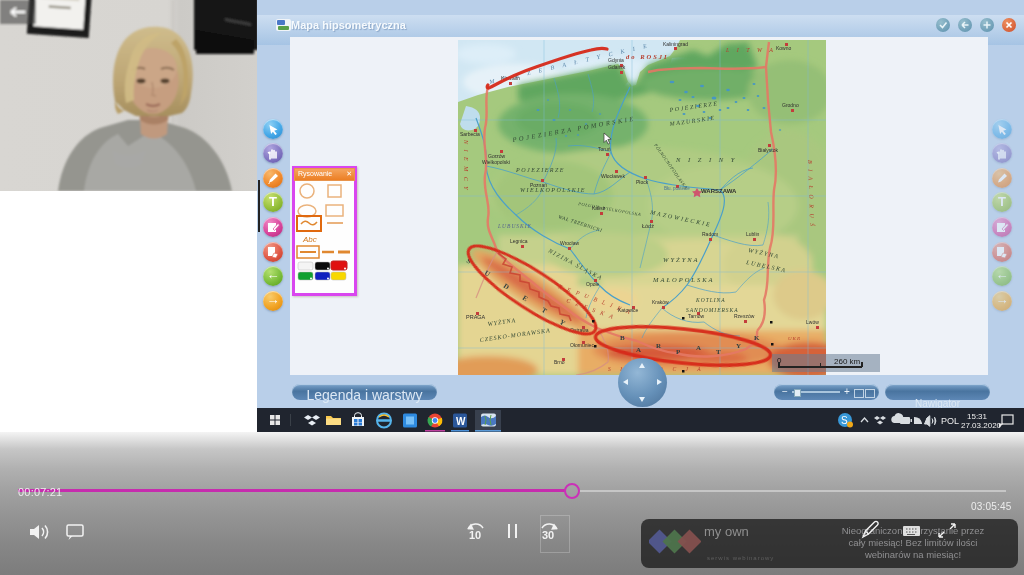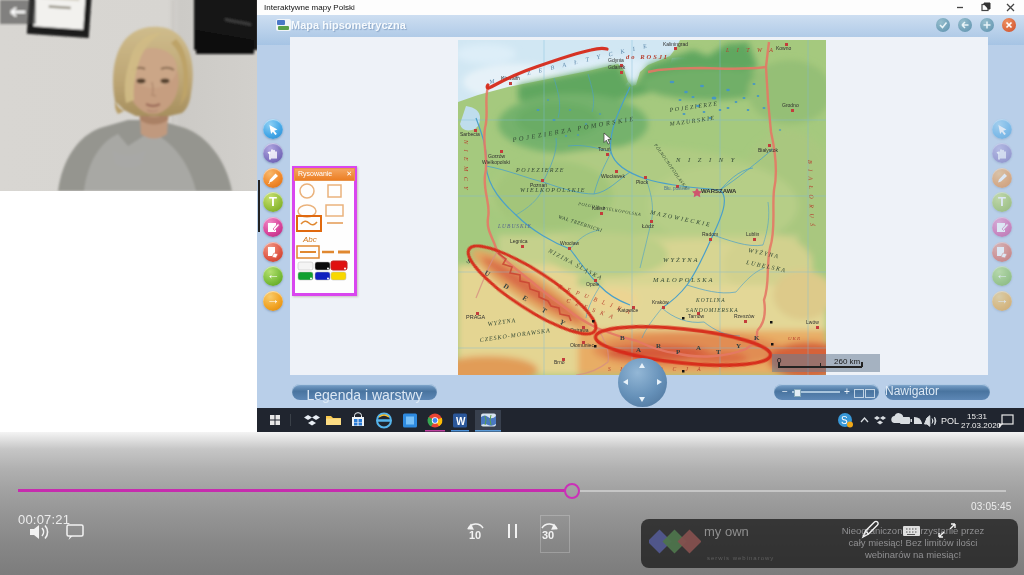--- a/index.html
+++ b/index.html
@@ -6,29 +6,20 @@
   #stage{position:relative;width:1024px;height:575px;background:#ffffff;overflow:hidden;
          font-family:"Liberation Sans",sans-serif}
   .abs{position:absolute}
 </style>
 </head>
 <body>
 <div id="stage">
 
   <div class="abs" style="left:257px;top:0;width:767px;height:432px;background:#b9cfe9">
 
-    <div class="abs" style="left:0;top:0;width:767px;height:15px;background:#fdfdfd">
-      <div class="abs" style="left:7px;top:3px;font-size:8px;color:#111">Interaktywne mapy Polski</div>
-      <svg class="abs" style="left:698px;top:0" width="69" height="15">
-        <path d="M2 7.5 h6" stroke="#444" stroke-width="1.3"></path>
-        <rect x="27" y="4.5" width="6" height="6" fill="none" stroke="#444" stroke-width="1.2"></rect>
-        <path d="M29 4.5 v-1.5 h6 v6 h-2" fill="#333" stroke="#333" stroke-width="1"></path>
-        <path d="M52 4 l7 7 M59 4 l-7 7" stroke="#444" stroke-width="1.3"></path>
-      </svg>
-    </div>
 
     <div class="abs" style="left:0;top:15px;width:767px;height:30px;background:linear-gradient(#cddef1,#a6c4e4)">
       <div class="abs" style="left:19px;top:4px;width:15px;height:12px;border-radius:2px;background:#f0f4f8;overflow:hidden">
           <div style="width:8px;height:5px;background:#4a78c8;border-radius:1px;margin:1px 0 0 1px"></div>
           <div style="width:11px;height:4px;background:#5aa04a;border-radius:1px;margin:1px 0 0 2px"></div>
         </div>
       <div class="abs" style="left:34px;top:4px;font-size:11px;font-weight:bold;color:#f6fafd;text-shadow:1px 1px 1px #8aa6c8">Mapa hipsometryczna</div>
 
       <div class="abs" style="left:679px;top:3px;width:14px;height:14px;border-radius:50%;background:radial-gradient(circle at 35% 30%,#96becd,#5c90ad)"><svg width="14" height="14">
             <path d="M4 7 l2.5 2.5 L10.5 4.5" stroke="#e8f4f8" stroke-width="1.6" fill="none"></path>
@@ -316,21 +307,21 @@
     </div>
     <div class="abs" style="left:517px;top:384px;width:105px;height:16px;border-radius:8px;background:linear-gradient(#7ea6ce,#49749f 45%,#5d87b5);box-shadow:inset 0 1px 1px #b8d0e8">
       <div class="abs" style="left:8px;top:2px;font-size:10px;color:#e8f0f8">−</div>
       <div class="abs" style="left:18px;top:7px;width:48px;height:2px;background:#a8c4dc"></div>
       <div class="abs" style="left:20px;top:5px;width:5px;height:6px;background:#e4eef6;border:1px solid #8ab"></div>
       <div class="abs" style="left:70px;top:2px;font-size:10px;color:#e8f0f8">+</div>
       <div class="abs" style="left:80px;top:5px;width:8px;height:7px;border:1px solid rgba(220,232,244,0.8)"></div>
       <div class="abs" style="left:91px;top:5px;width:8px;height:7px;border:1px solid rgba(220,232,244,0.8)"></div>
     </div>
     <div class="abs" style="left:628px;top:384px;width:105px;height:16px;border-radius:8px;background:linear-gradient(#7ea6ce,#49749f 45%,#5d87b5);box-shadow:inset 0 1px 1px #b8d0e8">
-      <div style="text-align:left;font-size:12px;color:#dce8f4;margin-top:0">Nawigator</div>
+      <div style="text-align:center;font-size:10px;color:#dce8f4;margin-top:14px">Nawigator</div>
     </div>
 
     <div class="abs" style="left:515px;top:354px;width:108px;height:18px;background:rgba(105,125,148,0.55)">
       <div class="abs" style="left:5px;top:2px;font-size:8px;color:#1a1a1a">0</div>
       <div class="abs" style="left:62px;top:3px;font-size:8px;color:#1a1a1a">260 km</div>
       <div class="abs" style="left:6px;top:12px;width:84px;height:1.5px;background:#222"></div>
       <div class="abs" style="left:6px;top:8px;width:1.5px;height:5px;background:#222"></div>
       <div class="abs" style="left:48px;top:9px;width:1px;height:4px;background:#222"></div>
       <div class="abs" style="left:89px;top:8px;width:1.5px;height:5px;background:#222"></div>
     </div>
@@ -581,21 +572,21 @@
     </g>
       </svg>
   </div>
 
   <div class="abs" id="player" style="left:0;top:432px;width:1024px;height:143px;
        background:linear-gradient(#f4f4f4,#c6c6c6 12%,#b0b0b0 26%,#a2a2a2 40%,#939393 60%,#868686 80%,#7c7c7c)">
 
     <div class="abs" style="left:18px;top:57px;width:547px;height:3px;background:#c62cae"></div>
     <div class="abs" style="left:578px;top:58px;width:428px;height:2px;background:#c6c6c6"></div>
     <div class="abs" style="left:564px;top:51px;width:12px;height:12px;border:2px solid #cb30b8;border-radius:50%"></div>
-    <div class="abs" style="left:18px;top:80px;font-size:13px;color:#ececec;letter-spacing:0.2px">00:07:21</div>
+    <div class="abs" style="left:18px;top:54px;font-size:11px;color:#ececec;letter-spacing:0.2px">00:07:21</div>
     <div class="abs" style="left:971px;top:69px;font-size:10px;color:#ececec;letter-spacing:0.2px">03:05:45</div>
 
     <div class="abs" style="left:641px;top:87px;width:377px;height:49px;background:rgba(28,28,28,0.78);border-radius:8px">
       <svg class="abs" style="left:8px;top:6px" width="52" height="36" viewBox="0 0 52 36">
         <rect x="2" y="8" width="17" height="17" fill="#50568a" transform="rotate(45 10.5 16.5)"></rect>
         <rect x="17" y="8" width="17" height="17" fill="#4e744c" transform="rotate(45 25.5 16.5)" opacity="0.95"></rect>
         <rect x="32" y="8" width="17" height="17" fill="#84504e" transform="rotate(45 40.5 16.5)" opacity="0.95"></rect>
       </svg>
       <div class="abs" style="left:63px;top:5px;font-size:13px;color:#8e8e8e">my own</div>
       <div class="abs" style="left:66px;top:36px;font-size:6px;color:#5f5f5f;letter-spacing:1px">serwis webinarowy</div>

